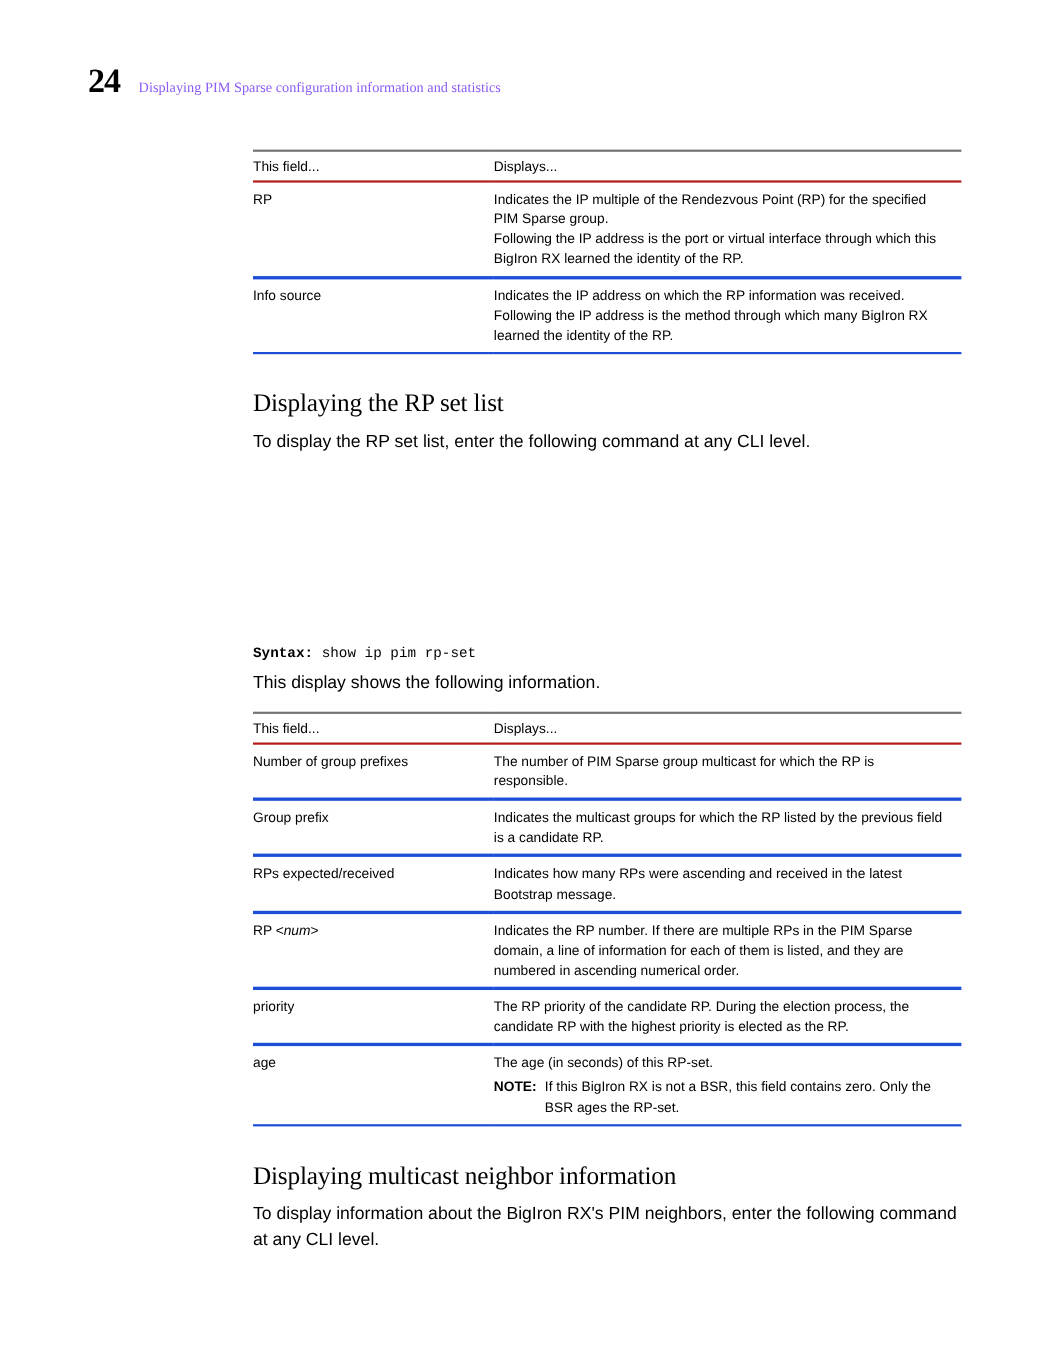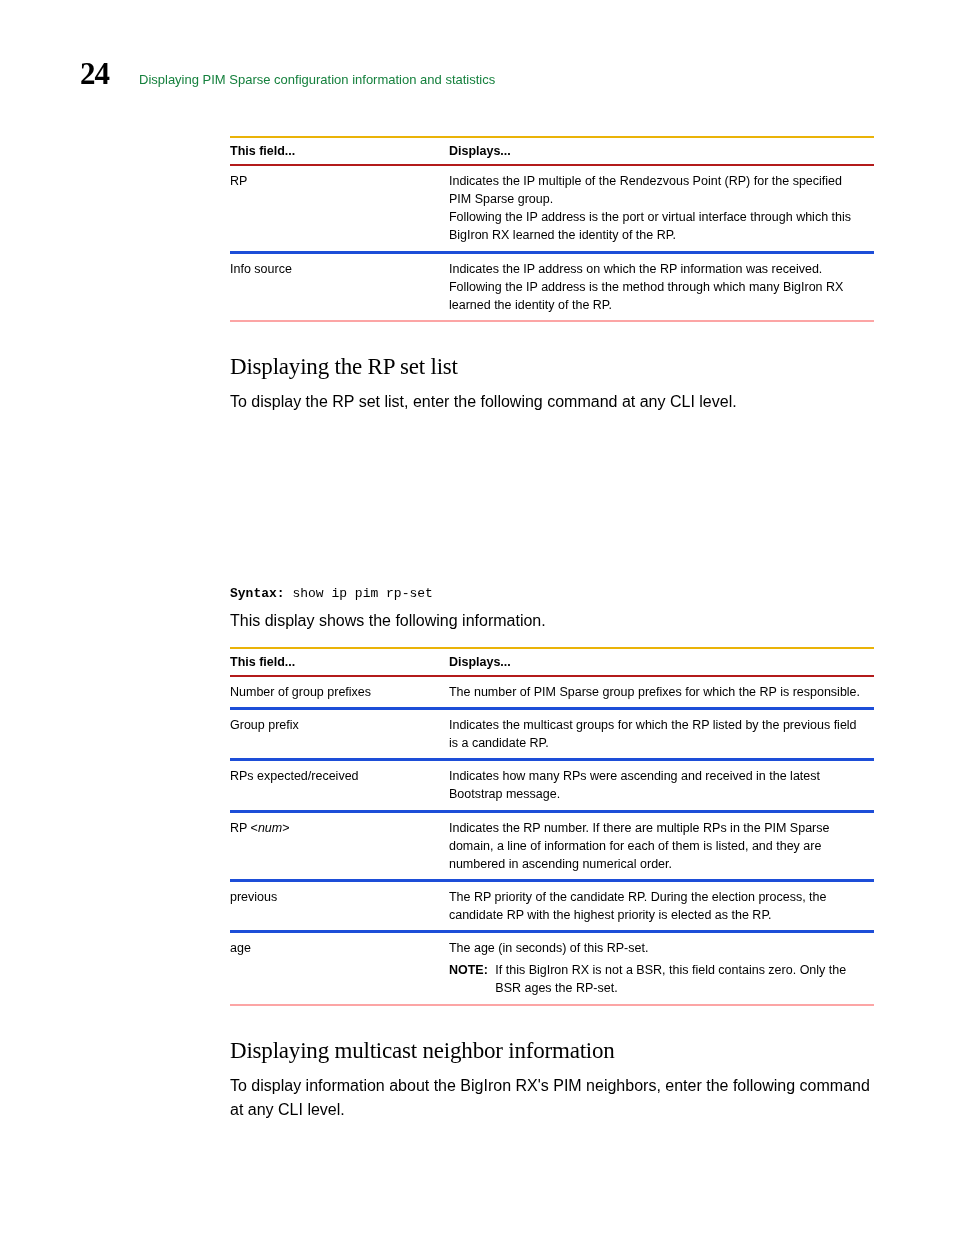--- a/index.html
+++ b/index.html
@@ -10,57 +10,58 @@
     background: #fff;
     width: 954px;
   }
   .page {
     box-sizing: border-box;
     padding: 56px 80px 80px 80px;
   }
   .header {
     display: flex;
     align-items: baseline;
-    gap: 30px;
+    gap: 17px;
     margin-bottom: 44px;
   }
   .chapter-num {
     font-size: 31px;
     font-weight: 600;
     font-family: Georgia, 'Times New Roman', serif;
     letter-spacing: -1px;
   }
   .chapter-title {
     font-size: 13px;
-    color: #15803d;
+    color: #8b5cf6;
+    font-family: Liberation Serif, serif;
   }
   .content-indent {
     margin-left: 150px;
   }
   table.field-table {
     border-collapse: collapse;
     width: 100%;
     font-size: 12.5px;
   }
   table.field-table thead th {
     text-align: left;
-    font-weight: bold;
+    font-weight: normal;
     padding: 6px 10px 6px 0;
-    border-top: 2px solid #eab308;
+    border-top: 2px solid #737373;
     border-bottom: 2px solid #b31b1b;
   }
   table.field-table thead th:first-child { width: 34%; }
   table.field-table tbody td {
     vertical-align: top;
     padding: 6px 10px 6px 0;
     border-bottom: 3px solid #1d4ed8;
     line-height: 1.45;
   }
   table.field-table tbody tr:last-child td {
-    border-bottom: 2px solid #fca5a5;
+    border-bottom: 2px solid #1d4ed8;
   }
   .h2 {
     font-family: Georgia, 'Times New Roman', serif;
     font-size: 23px;
     font-weight: 400;
     margin: 32px 0 10px 0;
     letter-spacing: -0.2px;
   }
   .body-text {
     font-size: 16px;
@@ -128,40 +129,40 @@
     <table class="field-table">
       <thead>
         <tr>
           <th>This field...</th>
           <th>Displays...</th>
         </tr>
       </thead>
       <tbody>
         <tr>
           <td>Number of group prefixes</td>
-          <td>The number of PIM Sparse group prefixes for which the RP is responsible.</td>
+          <td>The number of PIM Sparse group multicast for which the RP is responsible.</td>
         </tr>
         <tr>
           <td>Group prefix</td>
           <td>Indicates the multicast groups for which the RP listed by the previous field is a candidate RP.</td>
         </tr>
         <tr>
           <td>RPs expected/received</td>
           <td>Indicates how many RPs were ascending and received in the latest Bootstrap message.</td>
         </tr>
         <tr>
           <td>
             <span class="rp-num">
               <span>RP &lt;</span><span class="it">num</span><span>&gt;</span>
             </span>
           </td>
           <td>Indicates the RP number. If there are multiple RPs in the PIM Sparse domain, a line of information for each of them is listed, and they are numbered in ascending numerical order.</td>
         </tr>
         <tr>
-          <td>previous</td>
+          <td>priority</td>
           <td>The RP priority of the candidate RP. During the election process, the candidate RP with the highest priority is elected as the RP.</td>
         </tr>
         <tr>
           <td>age</td>
           <td>
             <div>The age (in seconds) of this RP-set.</div>
             <div class="note-row">
               <span class="note-label">NOTE:</span>
               <span class="note-text">If this BigIron RX is not a BSR, this field contains zero. Only the BSR ages the RP-set.</span>
             </div>

